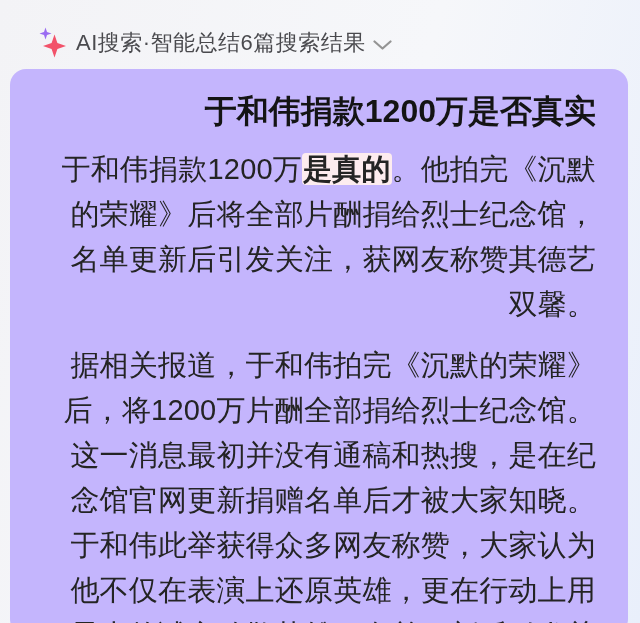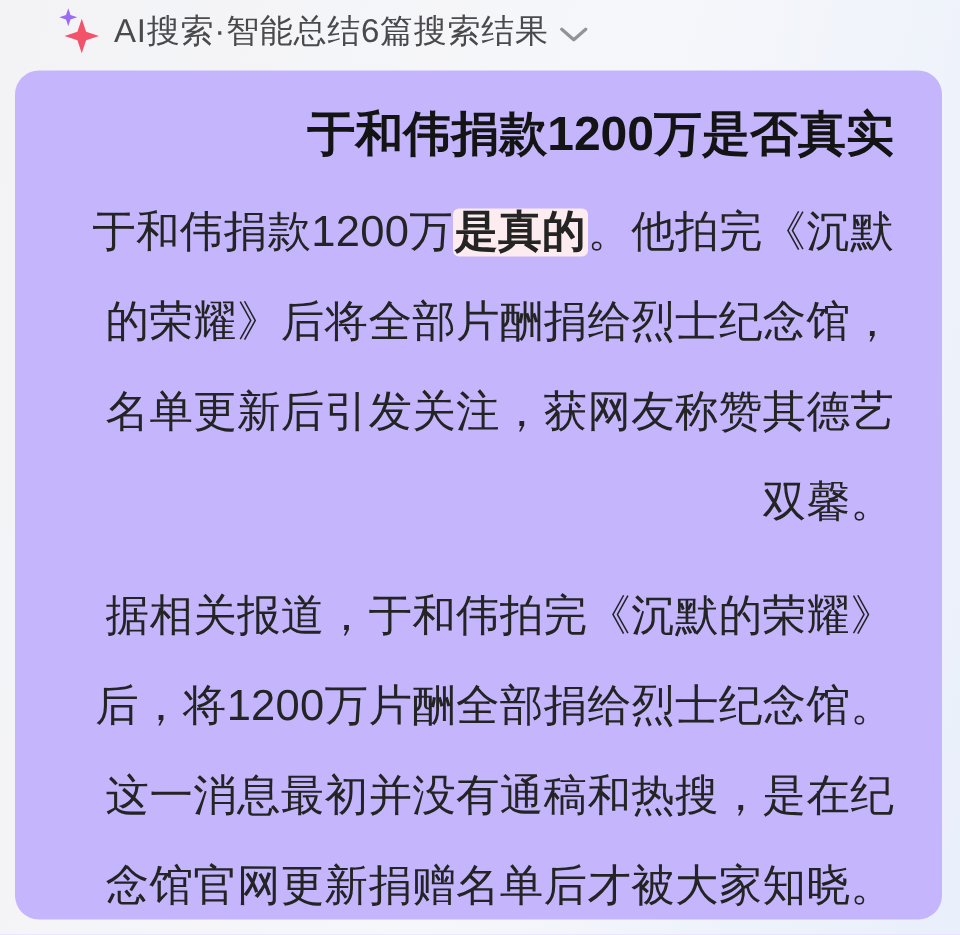--- a/index.html
+++ b/index.html
@@ -3,21 +3,21 @@
 <meta charset="utf-8">
 <style>
   html,body{margin:0;padding:0;}
   body{
     width:640px;height:623px;overflow:hidden;
     background:linear-gradient(105deg,#f3f3f6 0%,#f6f7fa 55%,#e9effb 100%);
     font-family:"Liberation Sans",sans-serif;
   }
   .ai-header{
     display:flex;align-items:center;
-    padding:4px 14px 10px 38px;
+    padding:26px 14px 10px 38px;
     cursor:pointer;
   }
   .sparkle-wrap{margin-right:10px;display:flex;align-items:center;}
   .header-label{
     font-size:22px;color:#4a4a4e;letter-spacing:0.5px;
   }
   .chevron-wrap{margin-left:7px;margin-top:5px;display:flex;align-items:center;}
   .summary-card{
     margin:0 12px 0 10px;
     background:#c4b5fd;
@@ -26,21 +26,21 @@
     height:566px;
     box-sizing:border-box;
     text-align:right;
   }
   .card-title{
     font-size:32px;font-weight:700;color:#141414;
     margin:4px 0 0;line-height:1.25;
     font-family:"Liberation Sans",sans-serif;
   }
   .para{
-    font-size:29px;color:#242424;line-height:60px;
+    font-size:29px;color:#242424;line-height:45px;
     margin:16px 0 0;letter-spacing:0.2px;
   }
   .hl{
     font-weight:700;
     background:#fdecef;
     border-radius:4px;
     padding:0 1px;
   }
 </style>
 </head>

